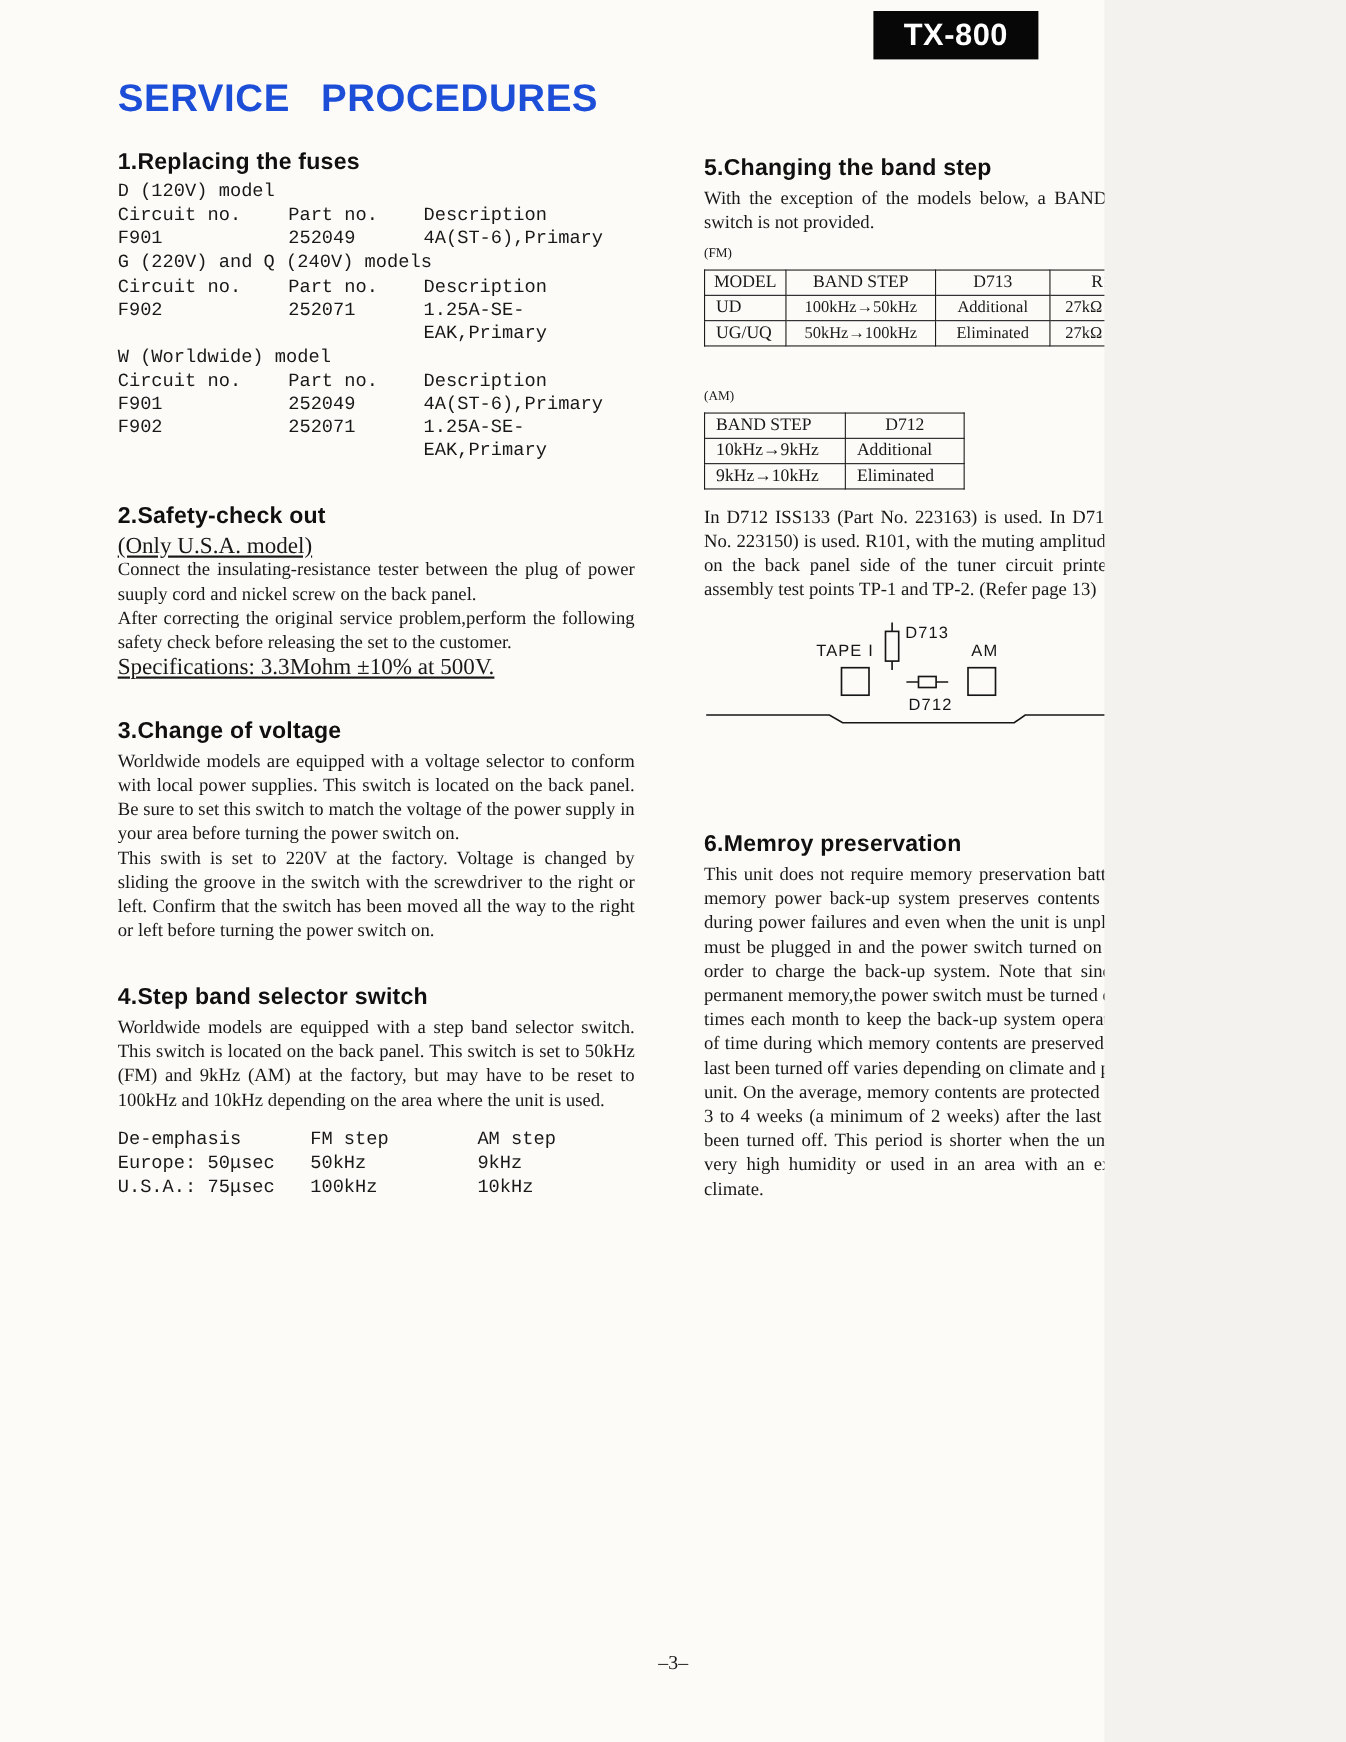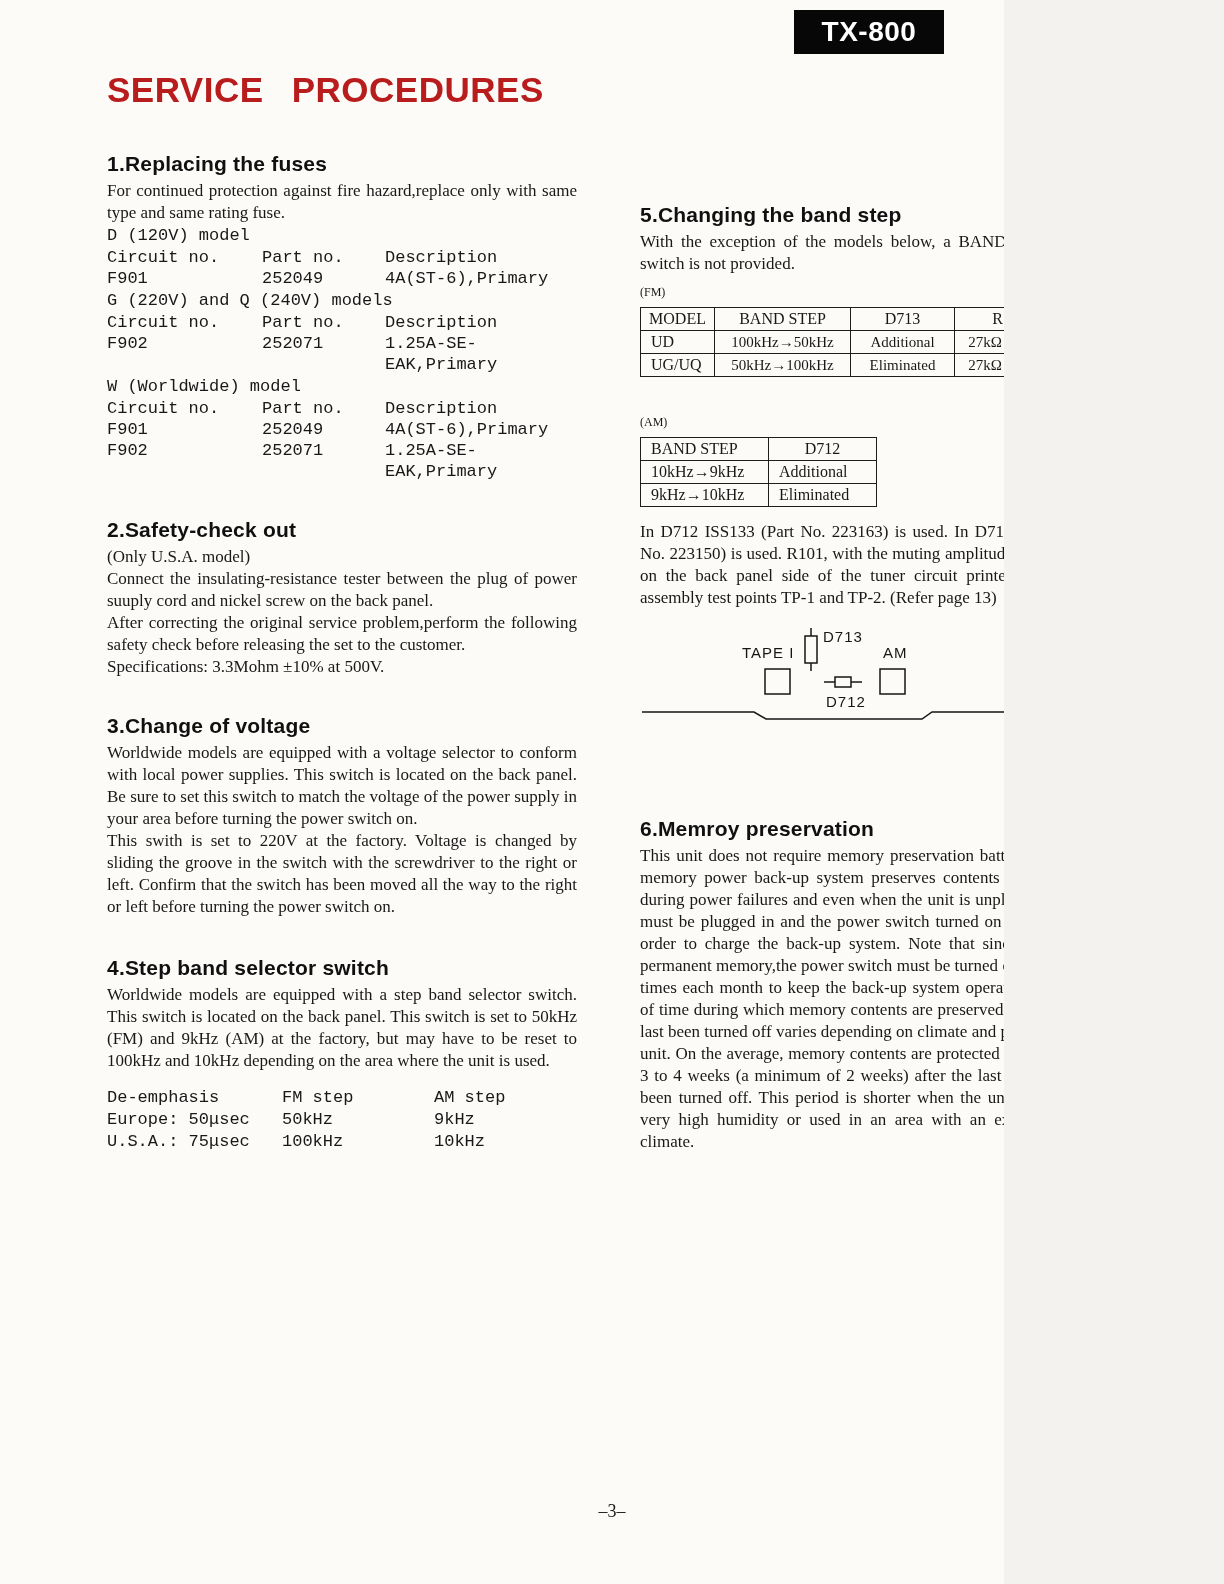--- a/index.html
+++ b/index.html
@@ -11,31 +11,31 @@
   }
   
   .badge{
     position:absolute; top:10px; right:60px; width:150px; height:44px;
     background:#070707; display:flex; align-items:center; justify-content:center;
   }
   .badge span{ color:#ffffff; font:700 28px "Liberation Sans", sans-serif; letter-spacing:.5px; }
 
   .title{
     font:700 35px "Liberation Sans", sans-serif; letter-spacing:.5px; word-spacing:18px;
-    margin:0 0 42px 0; color:#b91c1c;
+    margin:0 0 26px 0; color:#1d4ed8;
   }
 
   .columns{ display:flex; align-items:flex-end; }
   .col-l{ width:470px; margin-right:63px; flex:none; }
   .col-r{ width:474px; flex:none; }
 
   .sec-h{ font:700 21px "Liberation Sans", sans-serif; letter-spacing:.2px; margin:0 0 4px 0; color:#101010; }
   p.body{ font-size:17px; line-height:22px; text-align:justify; }
   p.body + p.body{ margin-top:0; }
-  .plain{ font-size:17px; line-height:22px; }
+  .plain{ font-size:21px; line-height:22px;text-decoration:underline; }
 
   .s2,.s3{ margin-top:36px; }
   .s4{ margin-top:38px; }
   .s6{ margin-top:88px; }
 
   
   .fuse-group{ margin-top:1px;font-family:Liberation Mono, monospace; }
   .model-label{ font-size:17px; line-height:22px; margin-top:1px; }
   .fuse-grid{ display:grid; grid-template-columns:155px 123px 1fr; font-size:17px; line-height:21px; }
 
@@ -78,21 +78,20 @@
   </div>
 
   <h1 class="title">SERVICE PROCEDURES</h1>
 
   <div class="columns">
 
     <div class="col-l">
 
       <section class="s1">
         <h2 class="sec-h">1.Replacing the fuses</h2>
-        <p class="body">For continued protection against fire hazard,replace only with same type and same rating fuse.</p>
 
         <div class="fuse-group">
           <p class="model-label">D (120V) model</p>
           <div class="fuse-grid">
             <span>Circuit no.</span>
             <span>Part no.</span>
             <span>Description</span>
             <span>F901</span>
             <span>252049</span>
             <span>4A(ST-6),Primary</span>

